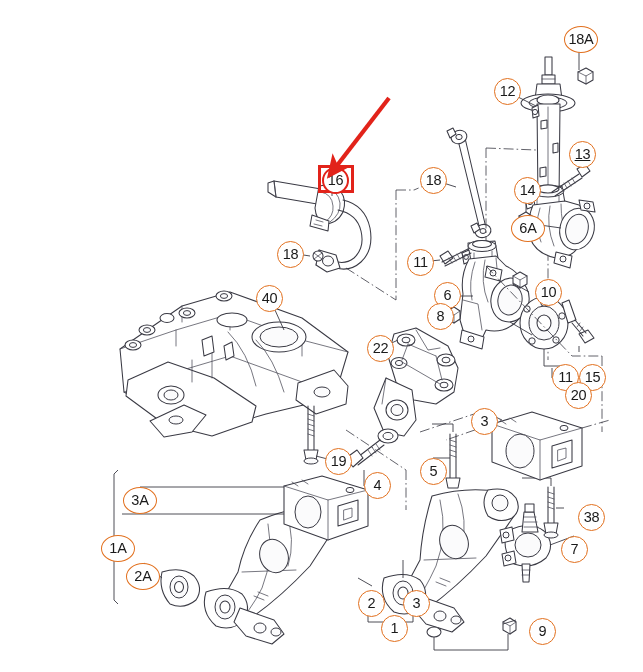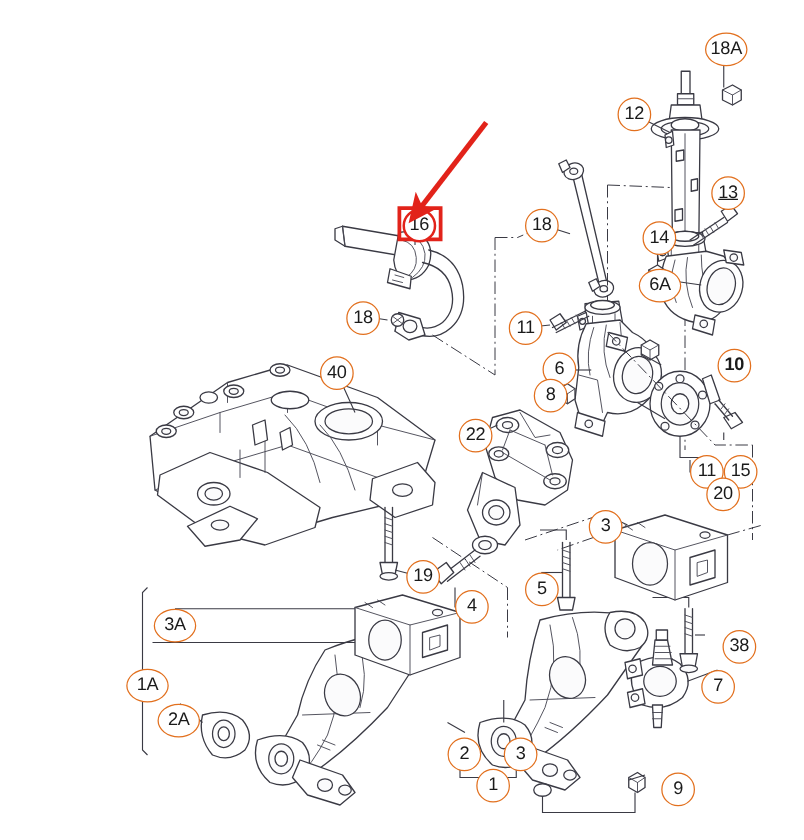--- a/index.html
+++ b/index.html
@@ -479,21 +479,21 @@
   <div class="callout round" style="left: 548px; top: 26px; width: 34px; border-radius: 50%; border-color: rgb(226, 112, 30);">18A</div>
   <div class="callout round" style="left: 478px; top: 78px; border-color: rgb(226, 112, 30);">12</div>
   <div class="callout round" style="left: 553px; top: 141px; border-color: rgb(226, 112, 30); text-decoration: underline;">13</div>
   <div class="callout round highlight" style="left: 306px; top: 167px; border-color: rgb(226, 35, 26);">16</div>
   <div class="callout round" style="left: 404px; top: 167px; border-color: rgb(226, 112, 30);">18</div>
   <div class="callout round" style="left: 498px; top: 177px; border-color: rgb(226, 112, 30);">14</div>
   <div class="callout wide" style="left: 495px; top: 215px; border-color: rgb(226, 112, 30);">6A</div>
   <div class="callout round" style="left: 261px; top: 241px; border-color: rgb(226, 112, 30);">18</div>
   <div class="callout round" style="left: 391px; top: 249px; border-color: rgb(226, 112, 30);">11</div>
   <div class="callout round" style="left: 418px; top: 282px; border-color: rgb(226, 112, 30);">6</div>
-  <div class="callout round" style="left: 558px; top: 279px; border-color: rgb(226, 112, 30); font-weight: bold;">10</div>
+  <div class="callout round" style="left: 519px; top: 279px; border-color: rgb(226, 112, 30);">10</div>
   <div class="callout round" style="left: 411px; top: 303px; border-color: rgb(226, 112, 30);">8</div>
   <div class="callout round" style="left: 240px; top: 285px; border-color: rgb(226, 112, 30);">40</div>
   <div class="callout round" style="left: 351px; top: 335px; border-color: rgb(226, 112, 30);">22</div>
   <div class="callout round" style="left: 536px; top: 364px; border-color: rgb(226, 112, 30);">11</div>
   <div class="callout round" style="left: 563px; top: 364px; border-color: rgb(226, 112, 30);">15</div>
   <div class="callout round" style="left: 549px; top: 382px; border-color: rgb(226, 112, 30);">20</div>
   <div class="callout round" style="left: 455px; top: 408px; border-color: rgb(226, 112, 30);">3</div>
   <div class="callout round" style="left: 309px; top: 448px; border-color: rgb(226, 112, 30);">19</div>
   <div class="callout round" style="left: 348px; top: 472px; border-color: rgb(226, 112, 30);">4</div>
   <div class="callout round" style="left: 404px; top: 458px; border-color: rgb(226, 112, 30);">5</div>

